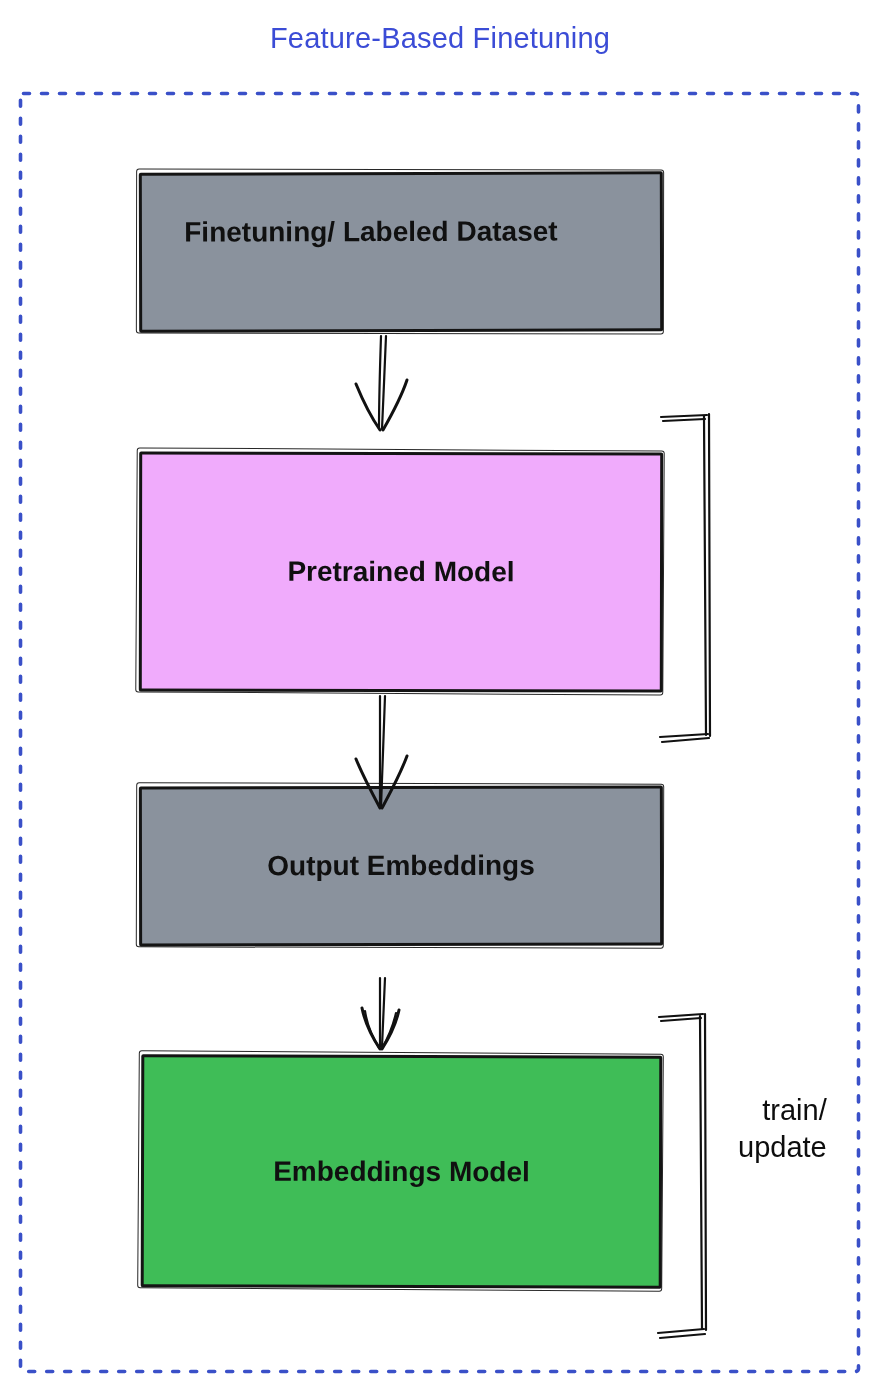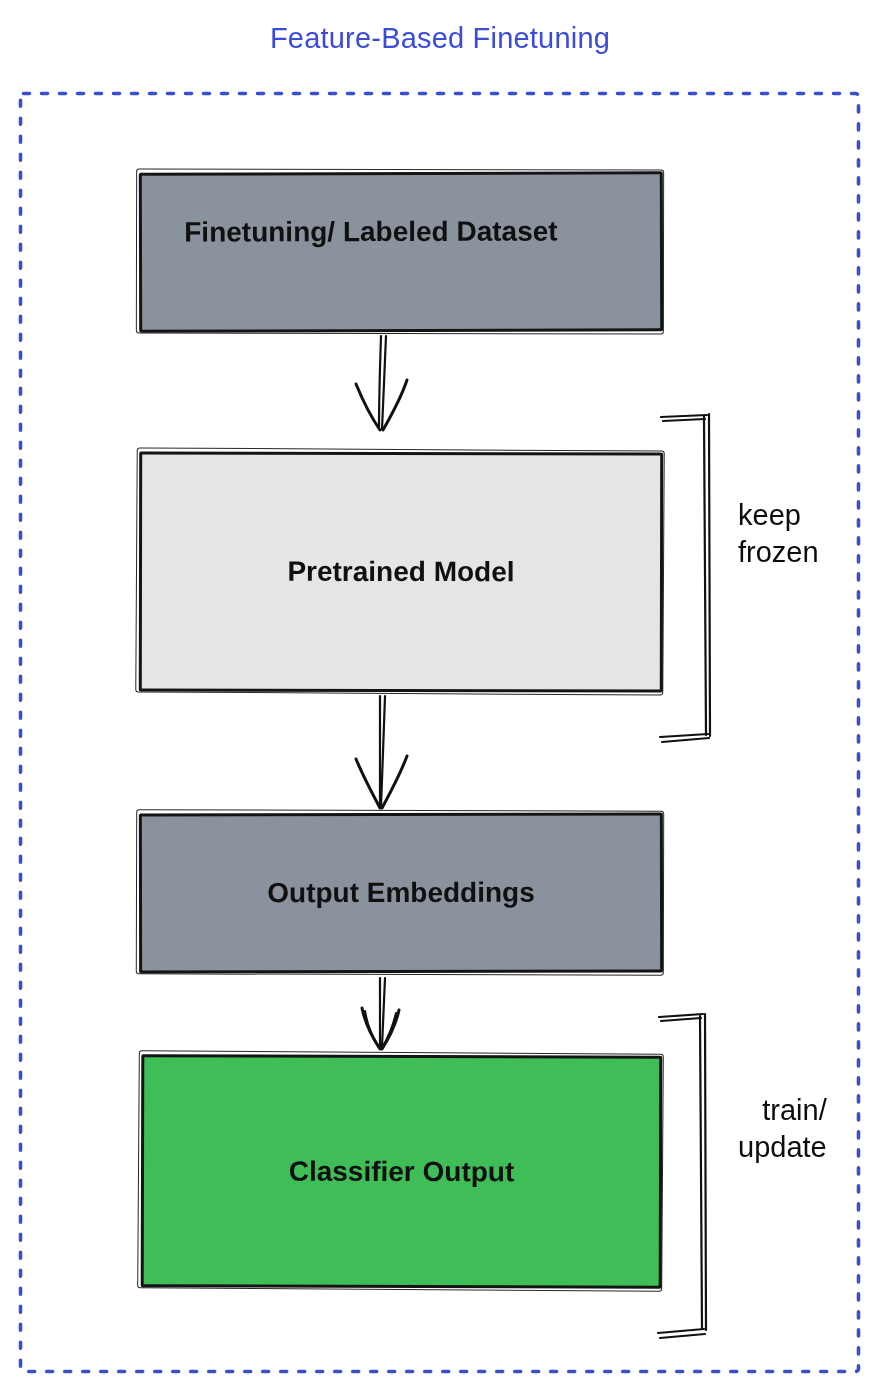--- a/index.html
+++ b/index.html
@@ -40,21 +40,21 @@
     pointer-events: none;
   }
   .box-label {
     font-size: 28px;
     color: #101010;
     white-space: nowrap;
     font-weight: bold;
   }
   .box-dataset    { left: 139px; top: 172px; width: 524px; height: 160px; transform: rotate(-0.15deg); }
   .box-pretrained { left: 139px; top: 452px; width: 524px; height: 240px; transform: rotate(0.1deg); }
-  .box-embeddings { left: 139px; top: 813px; width: 524px; height: 160px; transform: rotate(-0.1deg); }
+  .box-embeddings { left: 139px; top: 786px; width: 524px; height: 160px; transform: rotate(-0.1deg); }
   .box-classifier { left: 141px; top: 1055px; width: 521px; height: 233px; transform: rotate(0.15deg); }
   .box-dataset .box-label { transform: translate(-30px, -20px); }
   .side-label {
     position: absolute;
     left: 738px;
     font-size: 29px;
     line-height: 1.28;
     color: #0d0d0d;
     white-space: pre-line;
   }
@@ -74,34 +74,32 @@
 <body>
 
 <div class="canvas">
 
   <div class="title" style="color: rgb(59, 76, 214);">Feature-Based Finetuning</div>
 
   <div class="box box-dataset" style="background-color: rgb(138, 146, 157);">
     <span class="box-label">Finetuning/ Labeled Dataset</span>
   </div>
 
-  <div class="box box-pretrained" style="background-color: #e5e5e5;">
+  <div class="box box-pretrained" style="background-color: #f0abfc;">
     <span class="box-label">Pretrained Model</span>
   </div>
 
   <div class="box box-embeddings" style="background-color: rgb(138, 146, 157);">
     <span class="box-label">Output Embeddings</span>
   </div>
 
   <div class="box box-classifier" style="background-color: rgb(63, 189, 87);">
-    <span class="box-label">Classifier Output</span>
+    <span class="box-label">Embeddings Model</span>
   </div>
 
-  <div class="side-label keep-frozen">keep
-frozen</div>
 
   <div class="side-label train-update">train/
 update</div>
 
   <svg class="overlay" viewBox="0 0 880 1393">
 
     <rect x="20.5" y="93.5" width="838" height="1278" rx="3" fill="none" stroke-width="3.6" stroke-linecap="round" stroke-dasharray="6 12" style="stroke: rgb(58, 80, 200);"></rect>
 
     <g>
       <path class="ink-thin" d="M381 336 C380 366 379 398 379 428"></path>

